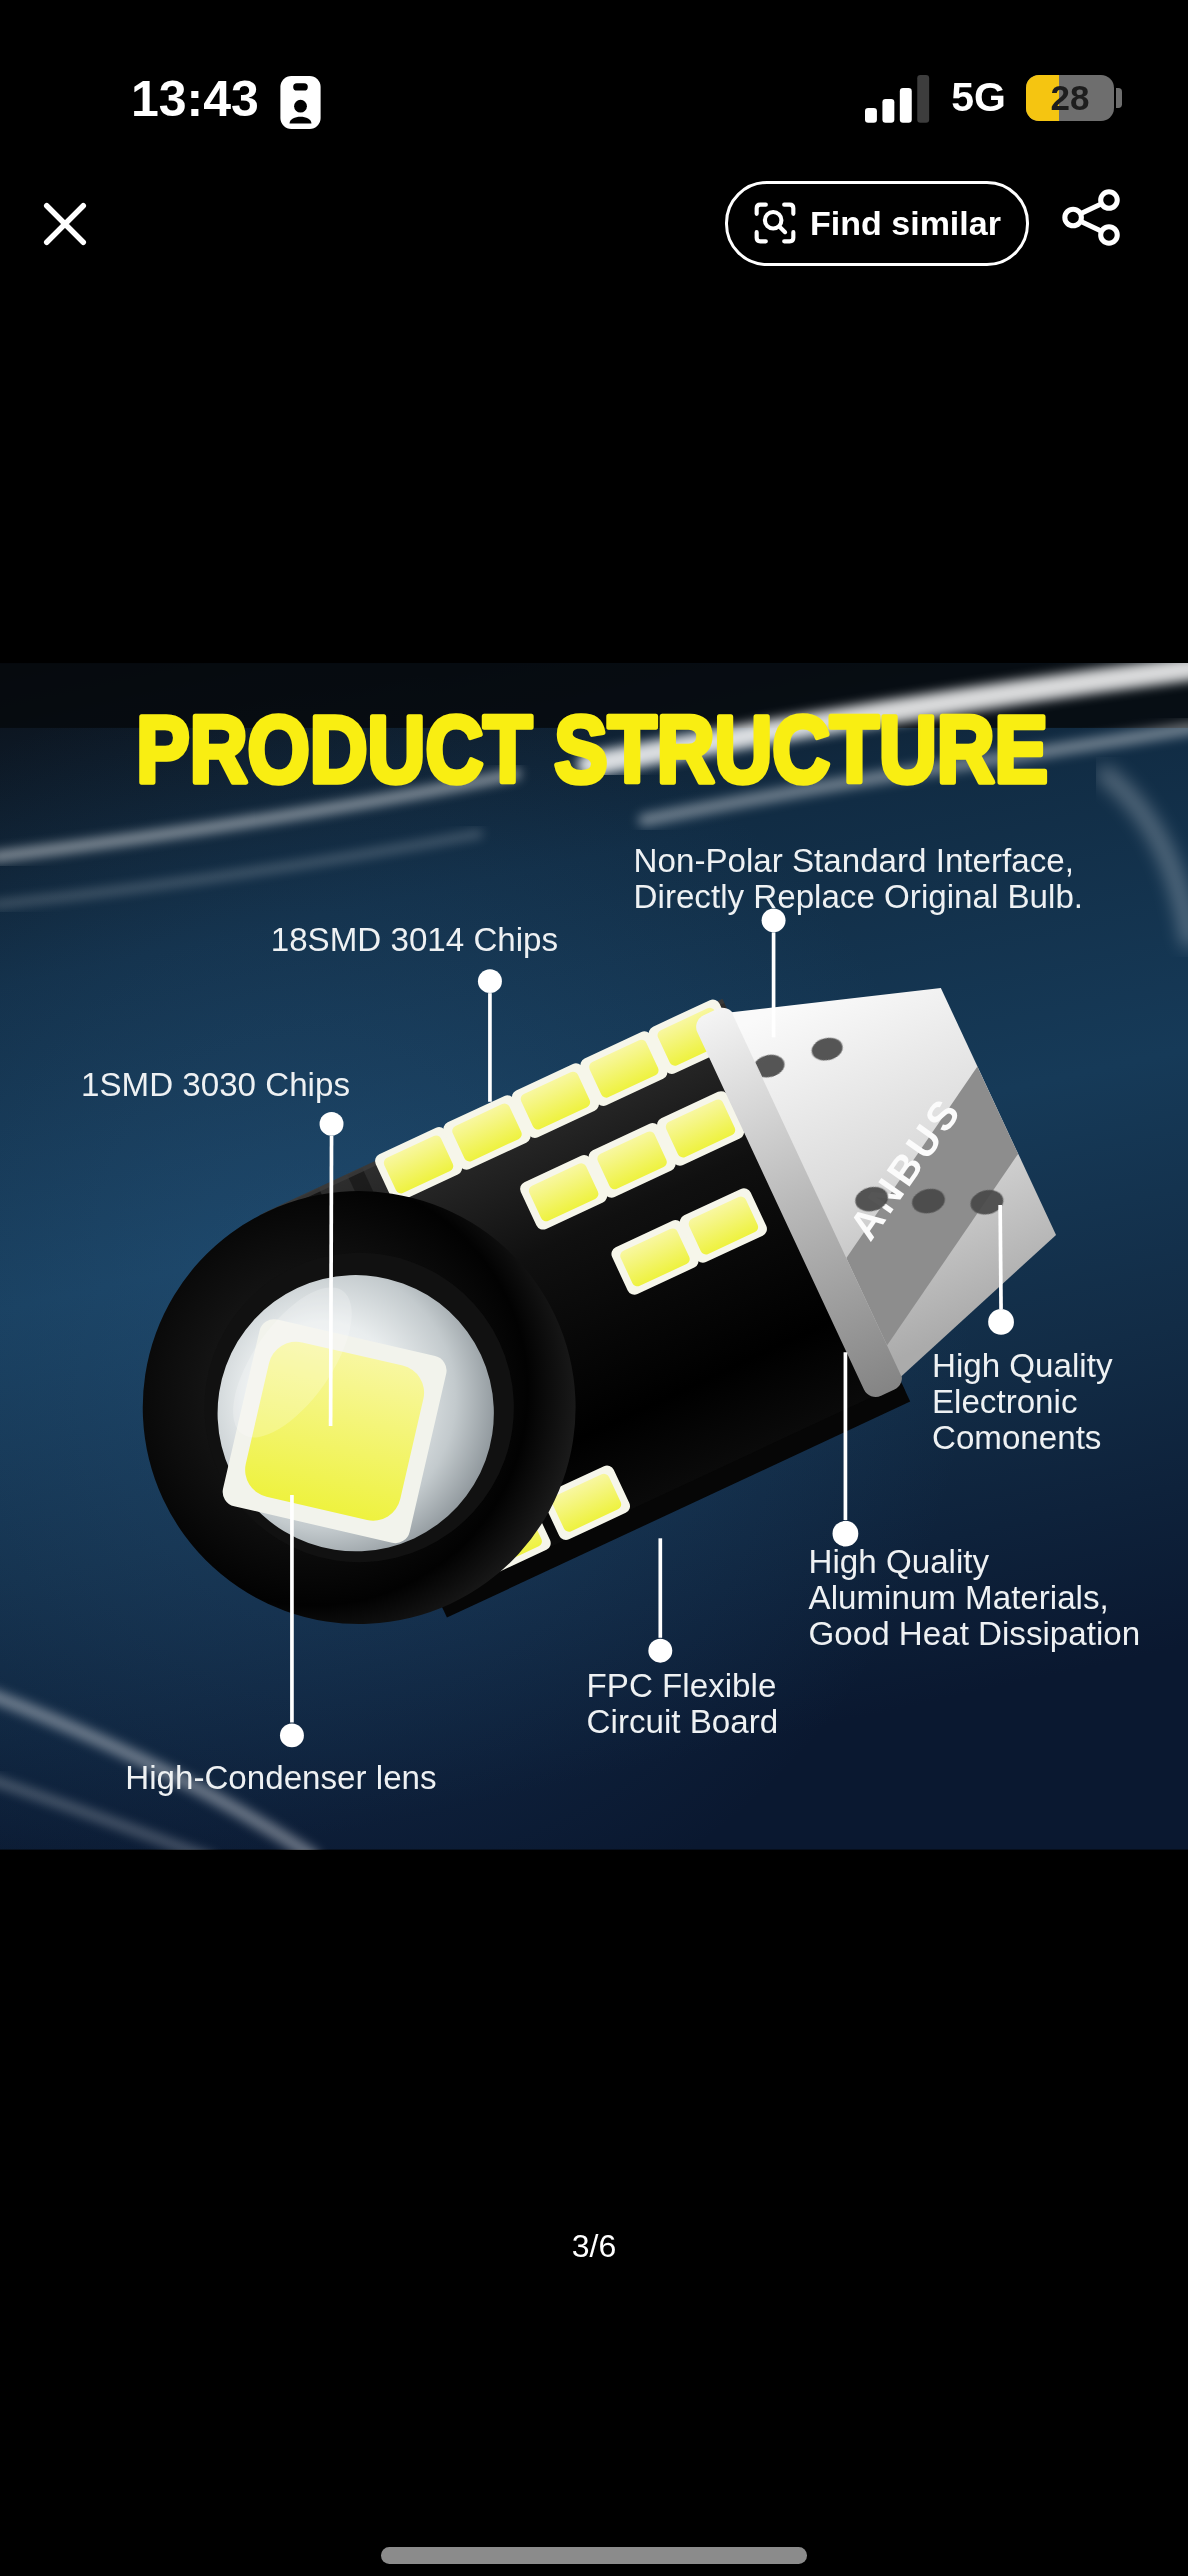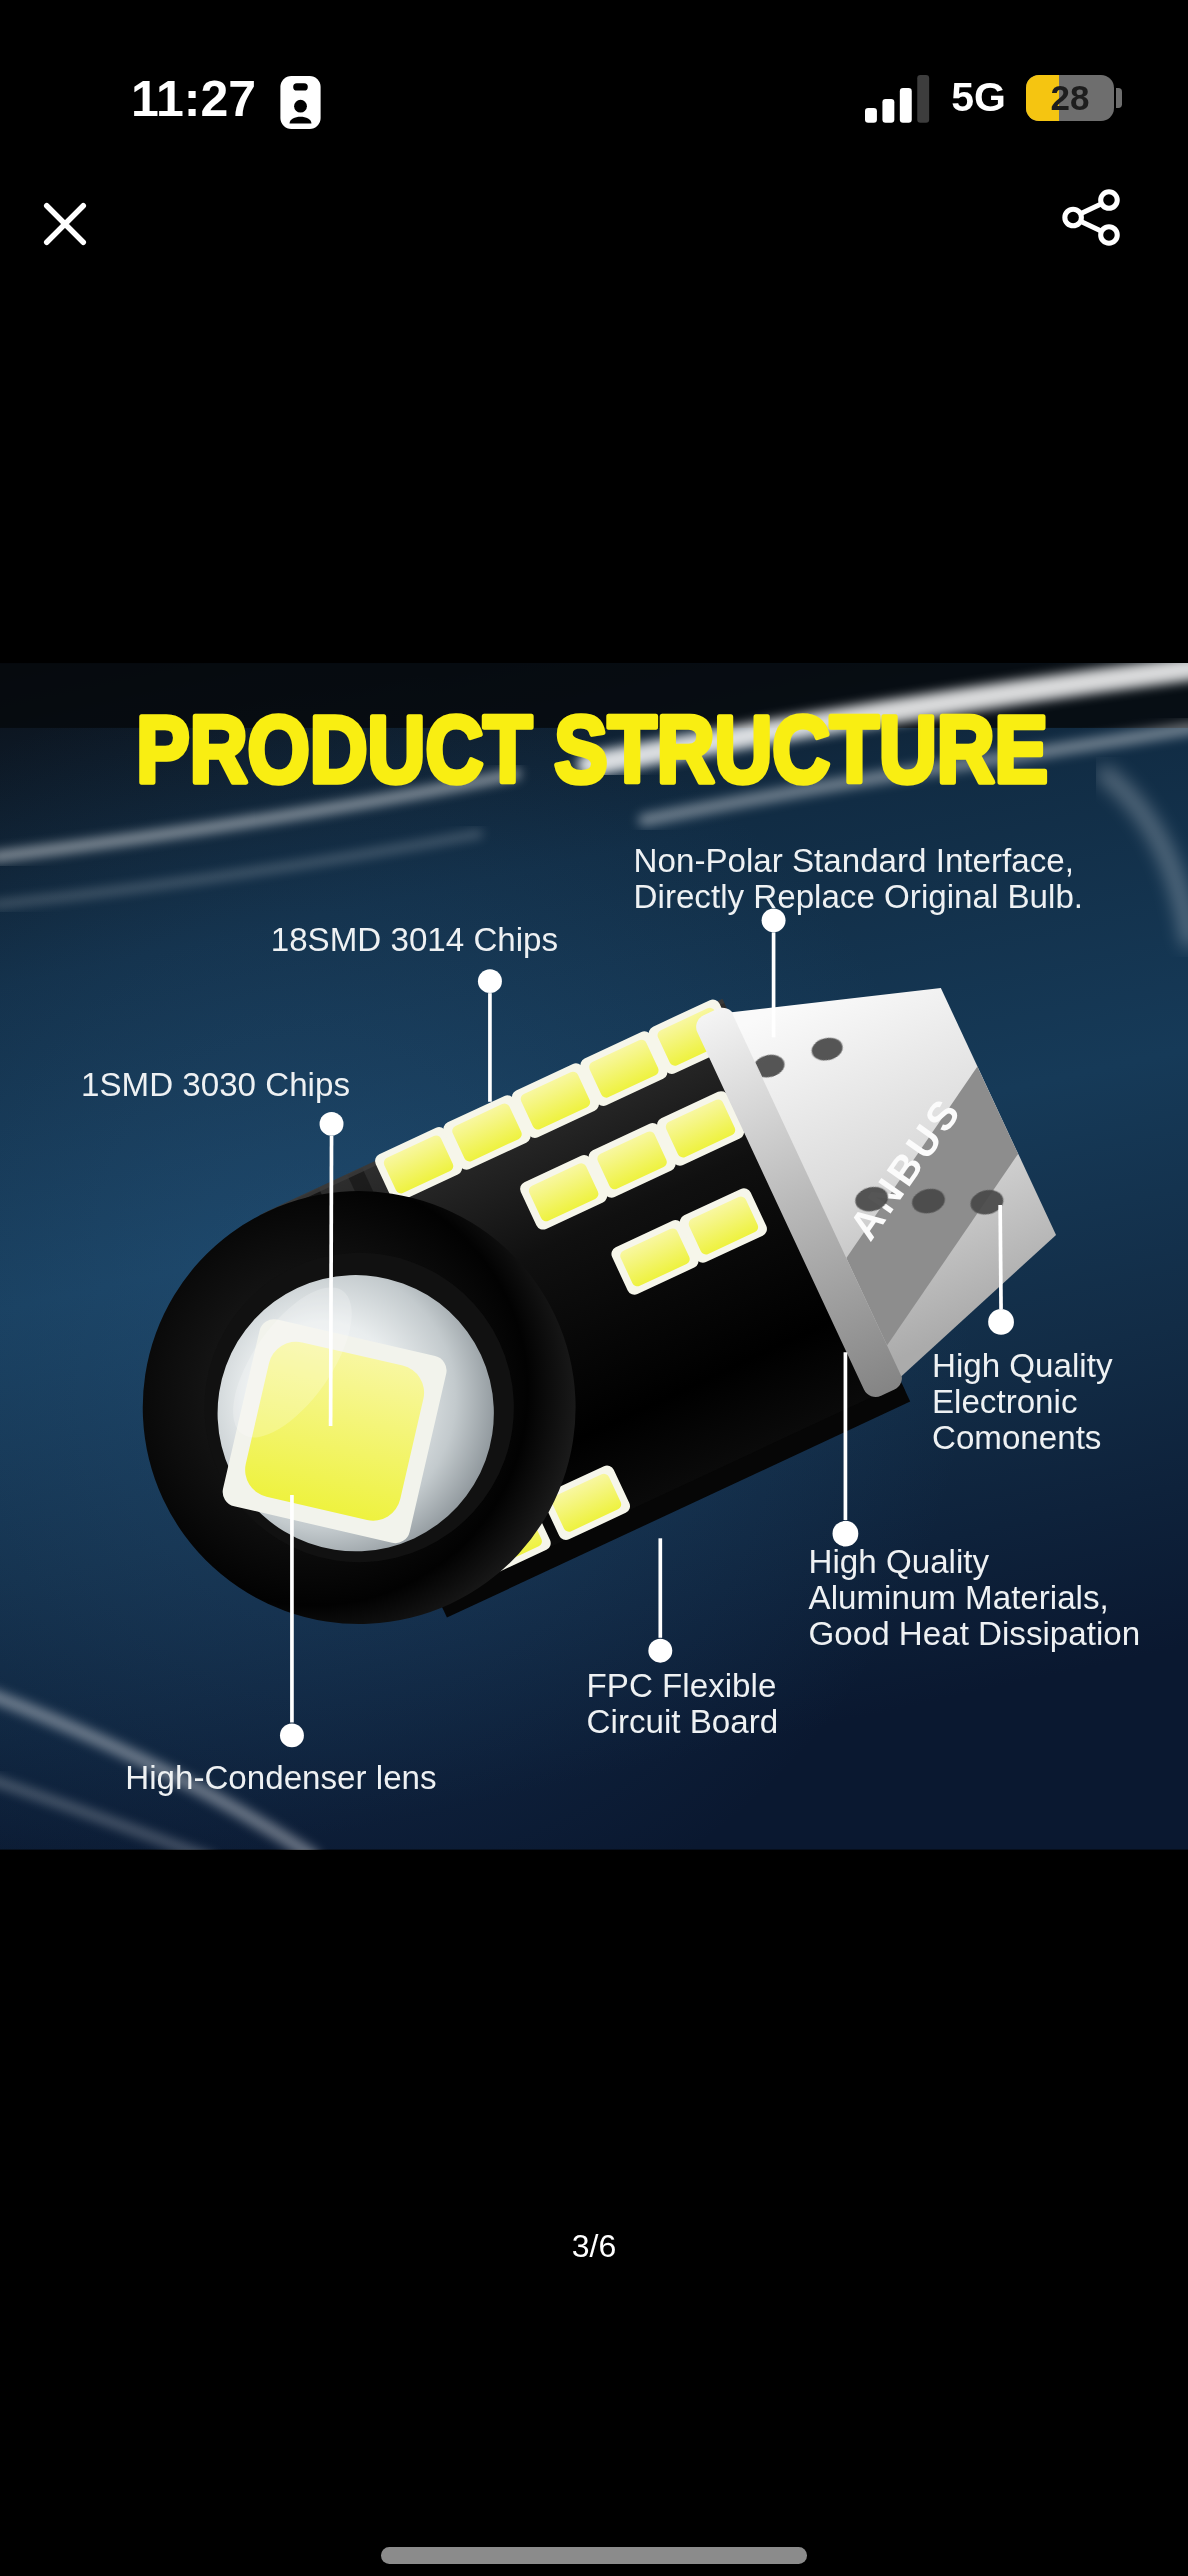--- a/index.html
+++ b/index.html
@@ -32,21 +32,21 @@
   
   .pager{position:absolute;top:2228px;left:0;width:1188px;text-align:center;font-size:32px;font-weight:400;color:#fff;}
   .home-indicator{position:absolute;left:381px;top:2547px;width:426px;height:16.6px;border-radius:8.3px;background:#8b8b8b;cursor:pointer;}
 </style>
 </head>
 <body>
 
 <div class="screen">
 
   <div class="status-bar">
-    <div class="time">11:27</div>
+    <div class="time">13:43</div>
     <svg class="focus-badge" width="41" height="53" viewBox="0 0 44 58">
       <rect x="0" y="0" width="44" height="58" rx="12" fill="#fff"></rect>
       <rect x="14" y="8" width="16" height="8" rx="4" fill="#000"></rect>
       <circle cx="22" cy="33" r="7" fill="#000"></circle>
       <path d="M10,52 C10,42 34,42 34,52 Z" fill="#000"></path>
     </svg>
     <div class="status-right">
       <svg width="66" height="50" viewBox="0 0 72 54">
         <rect x="0" y="38" width="13" height="16" rx="3.5" fill="#fff"></rect>
         <rect x="19" y="28" width="13" height="26" rx="3.5" fill="#fff"></rect>
@@ -60,20 +60,33 @@
         <div class="battery-nub"></div>
       </div>
     </div>
   </div>
 
   <div class="toolbar">
     <button class="close-btn">
       <svg width="64" height="64" viewBox="0 0 70 70">
         <path d="M15,15 L55,55 M55,15 L15,55" stroke="#fff" stroke-width="6" stroke-linecap="round" fill="none"></path>
       </svg>
+    </button>
+    <button class="find-similar">
+      <svg width="44" height="44" viewBox="0 0 48 48">
+        <g stroke="#fff" stroke-width="4.5" fill="none" stroke-linecap="round">
+          <path d="M14,4 H8 Q4,4 4,8 V14"></path>
+          <path d="M34,4 H40 Q44,4 44,8 V14"></path>
+          <path d="M14,44 H8 Q4,44 4,40 V34"></path>
+          <path d="M34,44 H40 Q44,44 44,40 V34"></path>
+          <circle cx="22" cy="21" r="9"></circle>
+          <path d="M29,28 L35,34"></path>
+        </g>
+      </svg>
+      <span>Find similar</span>
     </button>
     <button class="share-btn">
       <svg width="61" height="57" viewBox="0 0 66 62">
         <g stroke="#fff" stroke-width="5.5" fill="none">
           <circle cx="52" cy="12" r="9"></circle>
           <circle cx="13" cy="31" r="9"></circle>
           <circle cx="52" cy="50" r="9"></circle>
           <path d="M21,27 L44,16 M21,35 L44,46"></path>
         </g>
       </svg>

